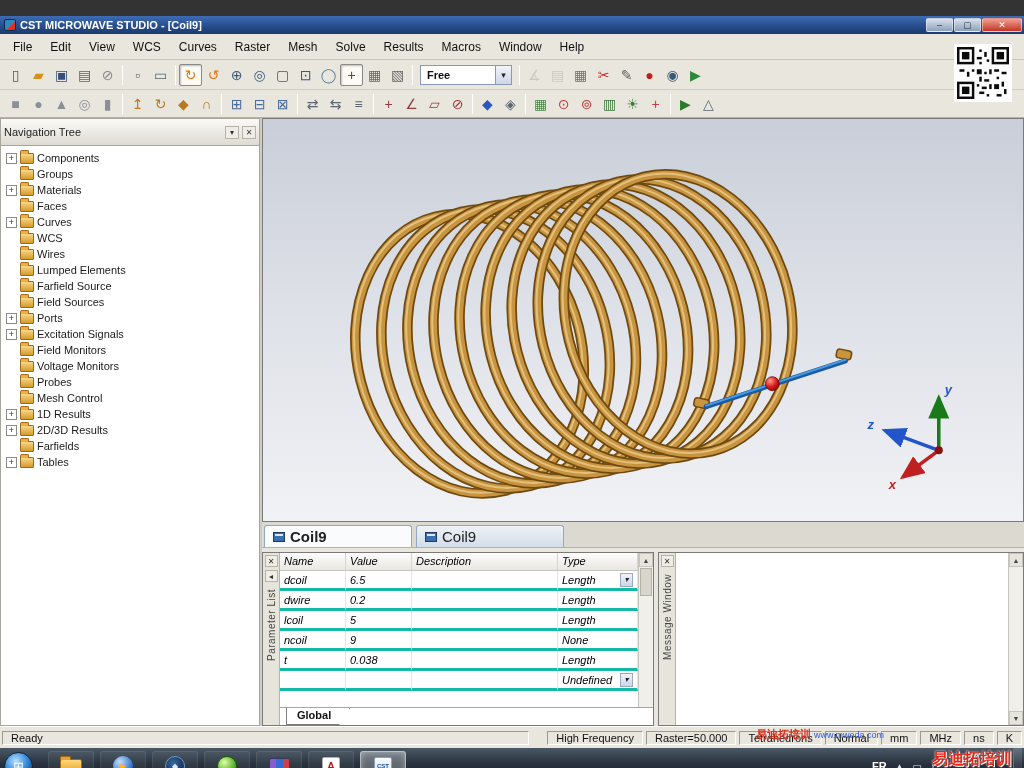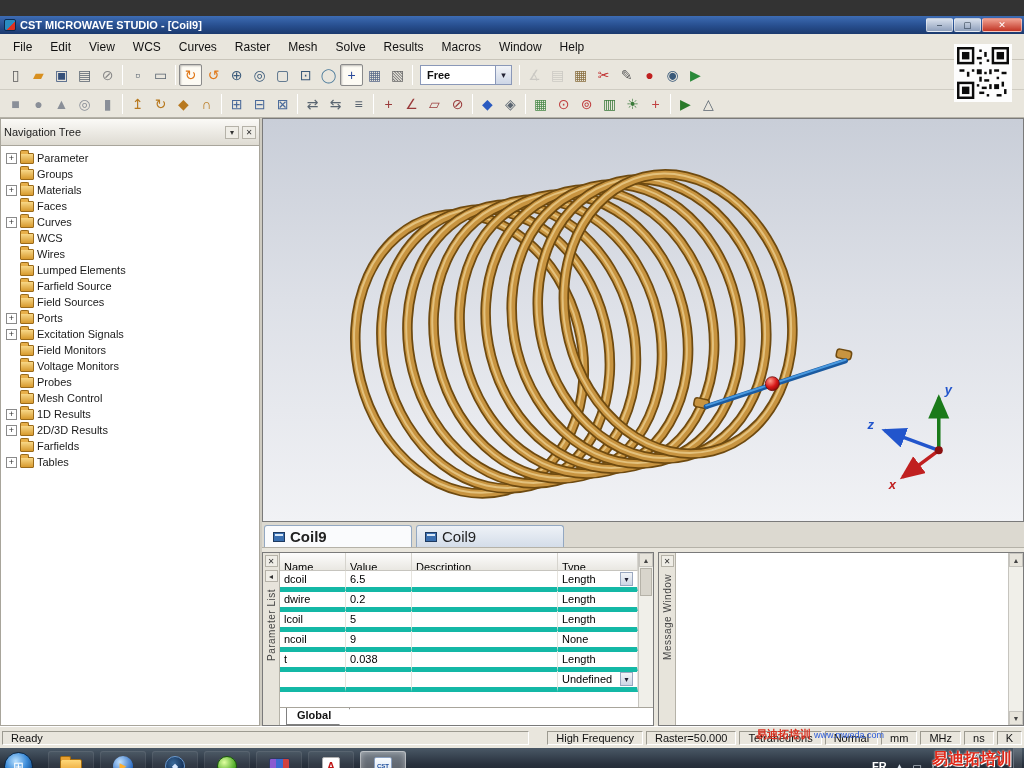--- a/index.html
+++ b/index.html
@@ -80,24 +80,24 @@
   .sidestrip { width:17px; background:#e7e4db; border-right:1px solid #b5b2a8; display:flex;
     flex-direction:column; align-items:center; padding-top:2px; gap:3px; flex:none; }
   .sbtn { width:13px; height:12px; font-size:8px; display:flex; align-items:center; justify-content:center;
     border:1px solid #b5b2a8; background:#efede6; color:#333; }
   .vlabel { writing-mode:vertical-rl; transform:rotate(180deg); font-size:10px; color:#444;
     margin-top:4px; letter-spacing:.5px; }
 
   .tablewrap { flex:1; display:flex; flex-direction:column; font-size:11px; }
   .phead-row, .prow { display:grid; grid-template-columns:66px 66px 146px 1fr; }
   .phead-row { height:18px; background:linear-gradient(180deg,#fdfdfd,#e8e6e0); }
-  .pcell { padding:8px 4px; border-right:1px solid #d6d4ce; border-bottom:1px solid #c6c4be;
-    white-space:nowrap; overflow:hidden; }
+  .pcell { padding:2px 4px; border-right:1px solid #d6d4ce; border-bottom:1px solid #c6c4be;
+    white-space:nowrap; overflow:hidden;font-style:italic; }
   .prow { height:20px; }
-  .prow .pcell { border-right:1px solid #e6e4de; border-bottom:5px solid #14b8a6; display:flex; align-items:center; }
+  .prow .pcell { border-right:1px solid #e6e4de; border-bottom:3px solid #14b8a6; display:flex; align-items:center; }
   .typecell { justify-content:space-between; gap:2px; }
   .combo-arrow { width:13px; height:14px; flex:none; display:flex; align-items:center; justify-content:center;
     font-size:8px; color:#223; background:linear-gradient(180deg,#f2f4f8,#cdd6e6); border:1px solid #9aa8c0; }
   .pscroll { width:15px; background:#f0efe9; border-left:1px solid #c6c4be; display:flex;
     flex-direction:column; align-items:stretch; flex:none; }
   .scr-btn { height:14px; display:flex; align-items:center; justify-content:center; font-size:7px;
     color:#444; border:1px solid #c6c4be; background:#e7e4db; }
   .scr-thumb { height:28px; margin:1px; background:#d8d5cc; border:1px solid #b5b2a8; }
   .scr-track { flex:1; }
   .globalbar { position:absolute; left:17px; right:0; bottom:0; height:18px; border-top:1px solid #a8a59b;
@@ -381,21 +381,21 @@
     <div class="navpanel">
       <div class="navheader">
         <span class="htitle">Navigation Tree</span>
         <span class="hbtn">▾</span>
         <span class="hbtn">✕</span>
       </div>
       <div class="tree" id="navtree">
           <div class="tree-row">
             <span class="expander">+</span>
             <span class="folder-ico"></span>
-            <span class="tree-label">Parameter</span>
+            <span class="tree-label">Components</span>
           </div>
           <div class="tree-row">
             <span class="exp-spacer"></span>
             <span class="folder-ico"></span>
             <span class="tree-label">Groups</span>
           </div>
           <div class="tree-row">
             <span class="expander">+</span>
             <span class="folder-ico"></span>
             <span class="tree-label">Materials</span>

